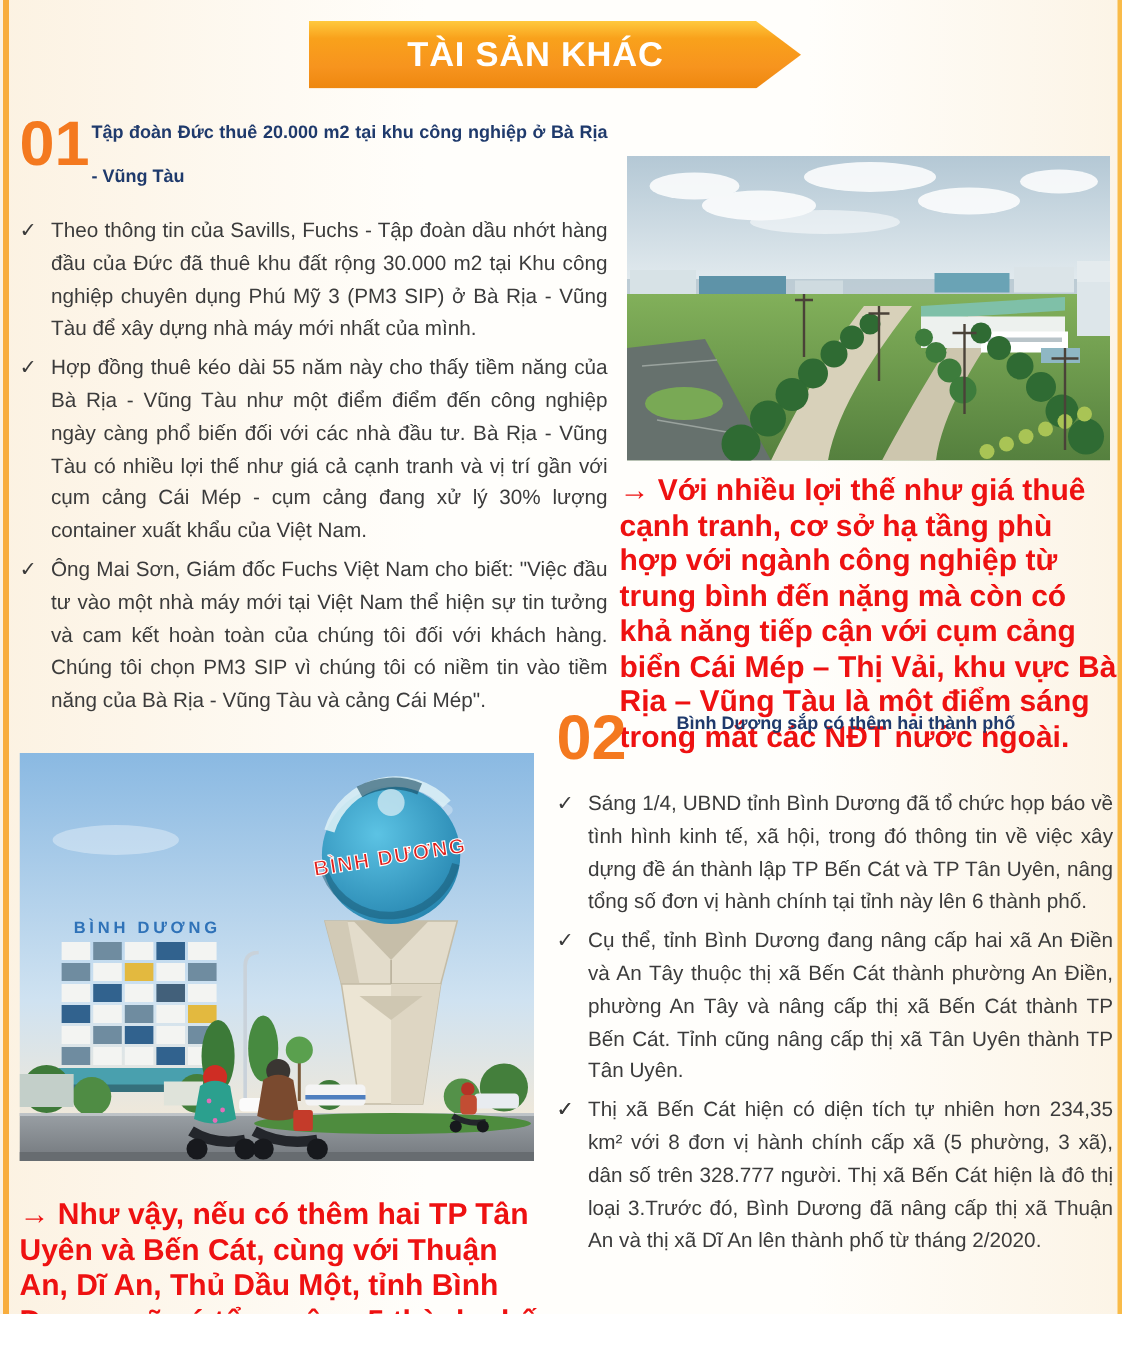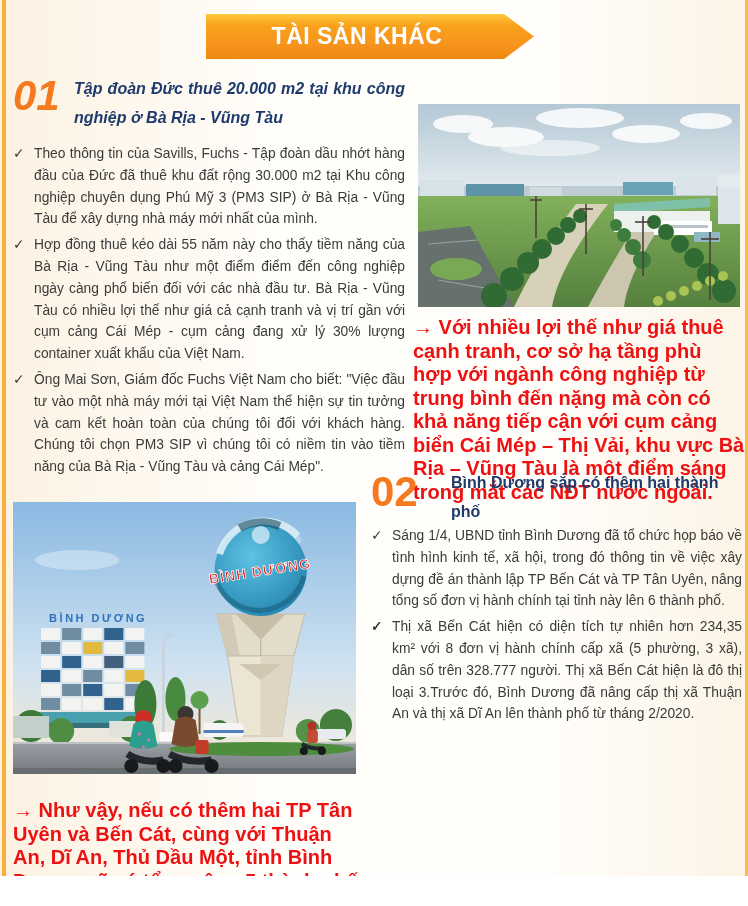--- a/index.html
+++ b/index.html
@@ -16,24 +16,24 @@
   .banner{
     position:absolute;left:206px;top:14px;width:328px;height:45px;
     background:linear-gradient(180deg,#FFC93E 0%,#F9A11B 26%,#F7941E 68%,#EE870F 100%);
     clip-path:polygon(0 0,calc(100% - 30px) 0,100% 50%,calc(100% - 30px) 100%,0 100%);
     display:flex;align-items:center;justify-content:center;
     padding-right:26px;box-sizing:border-box;
   }
   .banner-text{color:#ffffff;font-weight:bold;font-size:23px;letter-spacing:.5px;}
 
   .sec-num{color:#F4791F;font-size:42px;font-weight:bold;line-height:44px;flex:none;}
-  .sec-title{color:#1F3A6C;font-weight:bold;font-size:16px;line-height:29px;text-align:justify;}
+  .sec-title{color:#1F3A6C;font-weight:bold;font-size:12px;line-height:29px;text-align:justify;}
 
   .sec1{position:absolute;left:13px;top:74px;width:392px;}
-  .sec1 .sec-head{display:flex;gap:21px;font-style:italic;}
+  .sec1 .sec-head{display:flex;gap:8px;}
   .sec1 .sec-num{width:40px;}
 
   .bullets{margin:11px 0 0 0;padding:0;list-style:none;}
   .bullets li{
     position:relative;padding-left:21px;margin-bottom:4px;
     font-size:13.8px;line-height:21.8px;color:#3B3B3B;text-align:justify;
   }
   .bullets .check{position:absolute;left:0;top:0;color:#3B3B3B;}
 
   .photo{display:block;}
@@ -177,20 +177,21 @@
     <div class="sec-title">Bình Dương sắp có thêm hai thành phố</div>
   </div>
 
   <ul class="bullets bullets2">
     <li>
       <span class="check">✓</span>
       <span>Sáng 1/4, UBND tỉnh Bình Dương đã tổ chức họp báo về tình hình kinh tế, xã hội, trong đó thông tin về việc xây dựng đề án thành lập TP Bến Cát và TP Tân Uyên, nâng tổng số đơn vị hành chính tại tỉnh này lên 6 thành phố.</span>
     </li>
     <li>
       <span class="check">✓</span>
+      <span>Cụ thể, tỉnh Bình Dương đang nâng cấp hai xã An Điền và An Tây thuộc thị xã Bến Cát thành phường An Điền, phường An Tây và nâng cấp thị xã Bến Cát thành TP Bến Cát. Tỉnh cũng nâng cấp thị xã Tân Uyên thành TP Tân Uyên.</span>
     </li>
     <li>
       <span class="check">✓</span>
     </li>
     <li>
       <span class="check">✓</span>
       <span>Thị xã Bến Cát hiện có diện tích tự nhiên hơn 234,35 km² với 8 đơn vị hành chính cấp xã (5 phường, 3 xã), dân số trên 328.777 người. Thị xã Bến Cát hiện là đô thị loại 3.Trước đó, Bình Dương đã nâng cấp thị xã Thuận An và thị xã Dĩ An lên thành phố từ tháng 2/2020.</span>
     </li>
   </ul>
 

